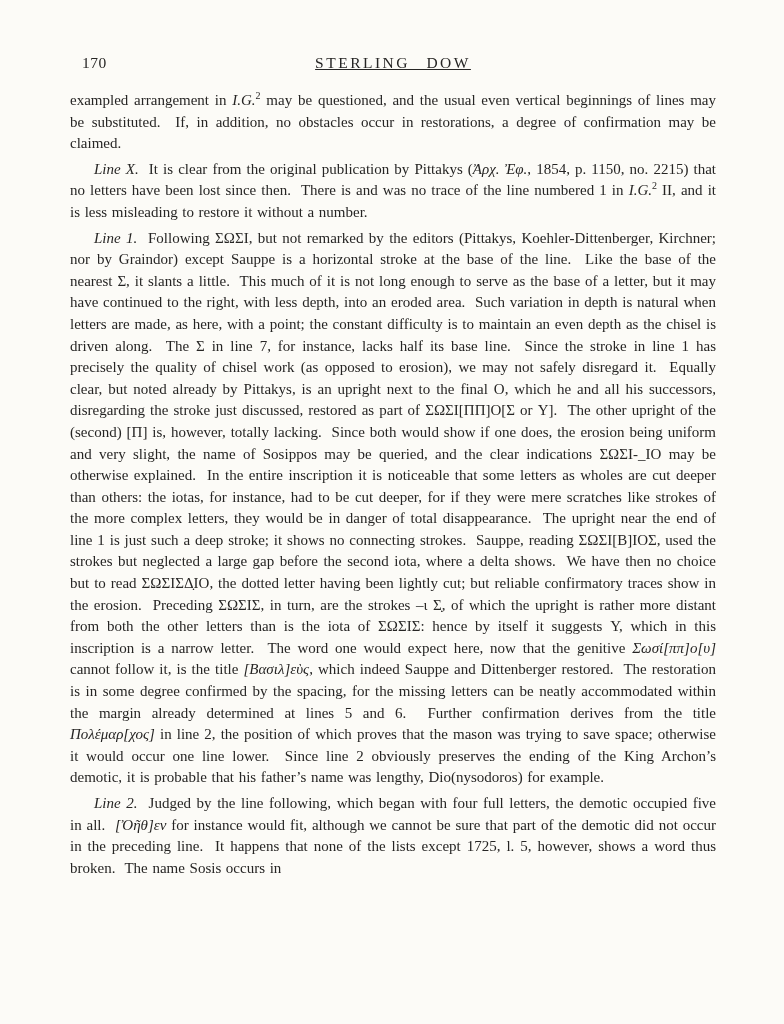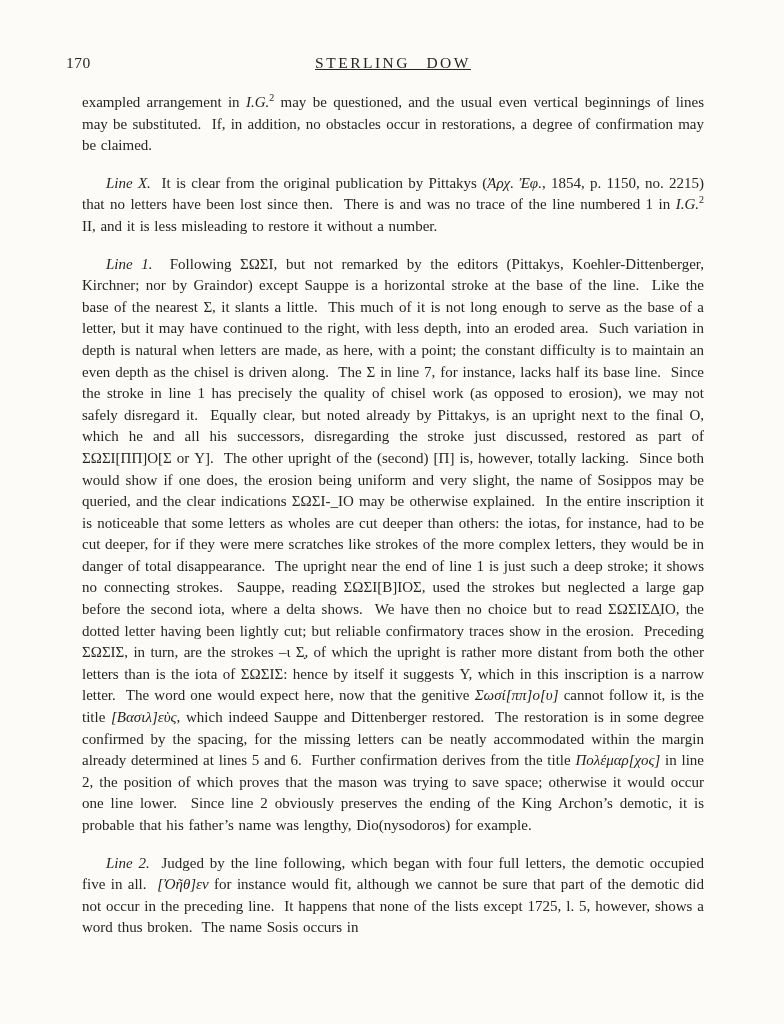--- a/index.html
+++ b/index.html
@@ -21,37 +21,37 @@
   }
   .page-header {
     position: relative;
     height: 22px;
     margin-bottom: 14px;
     font-size: 15.5px;
     text-align: center;
   }
   .page-number {
     position: absolute;
-    left: 0;
+    left: 16px;
     top: 0;
     letter-spacing: 0.5px;
   }
   .running-head {
     display: inline-block;
     letter-spacing: 2.5px;
     word-spacing: 10px;
     text-decoration: underline;
   }
   .page-body {
     font-size: 15px;
     line-height: 21.6px;
     text-align: justify;
     word-spacing: 0.06em;
   }
-  .para { margin: 16px; }
+  .para { margin: 4px; }
   .para.indent { text-indent: 24px; }
   .it { font-style: italic; }
   sup.sup {
     font-size: 10px;
     line-height: 0;
     vertical-align: super;
   }
 </style>
 </head>
 <body>

